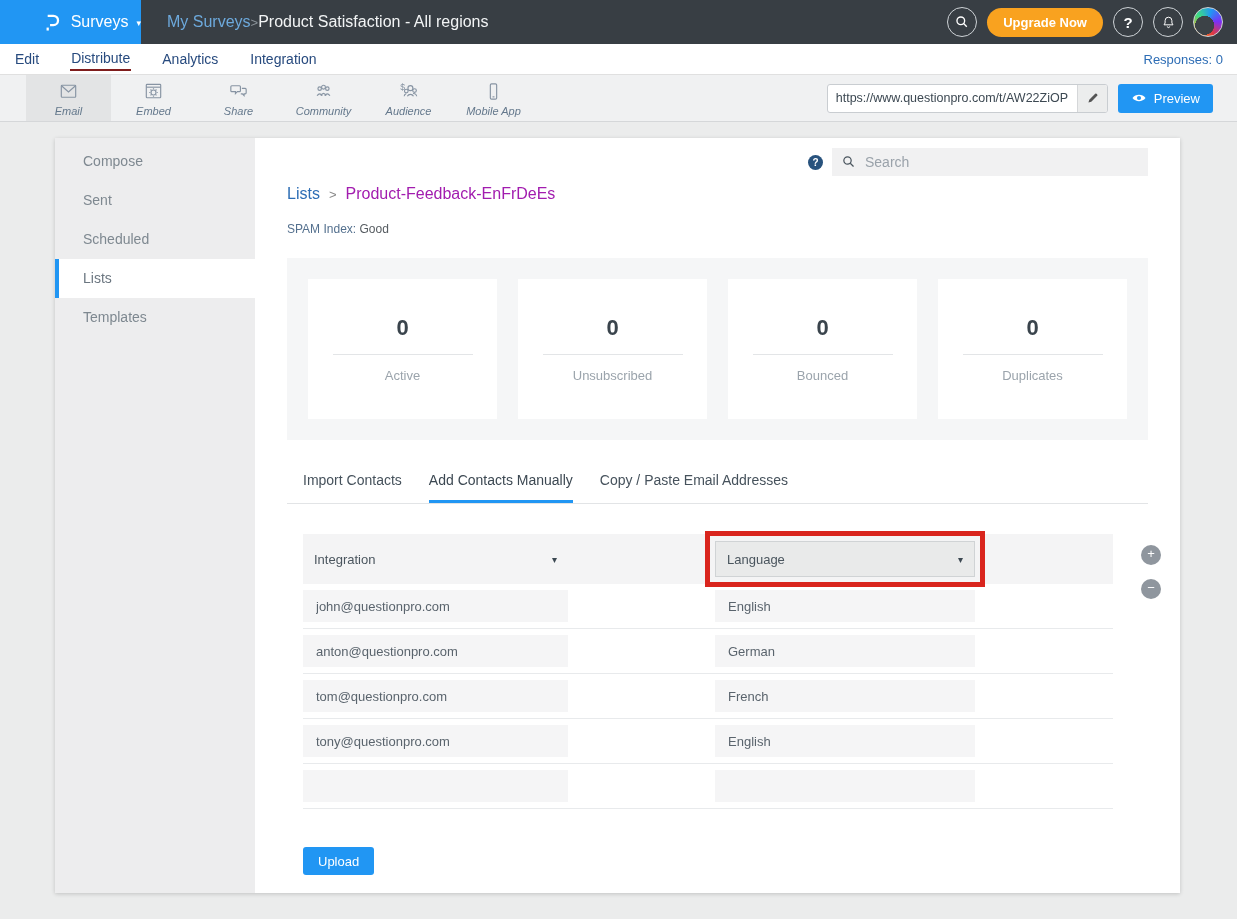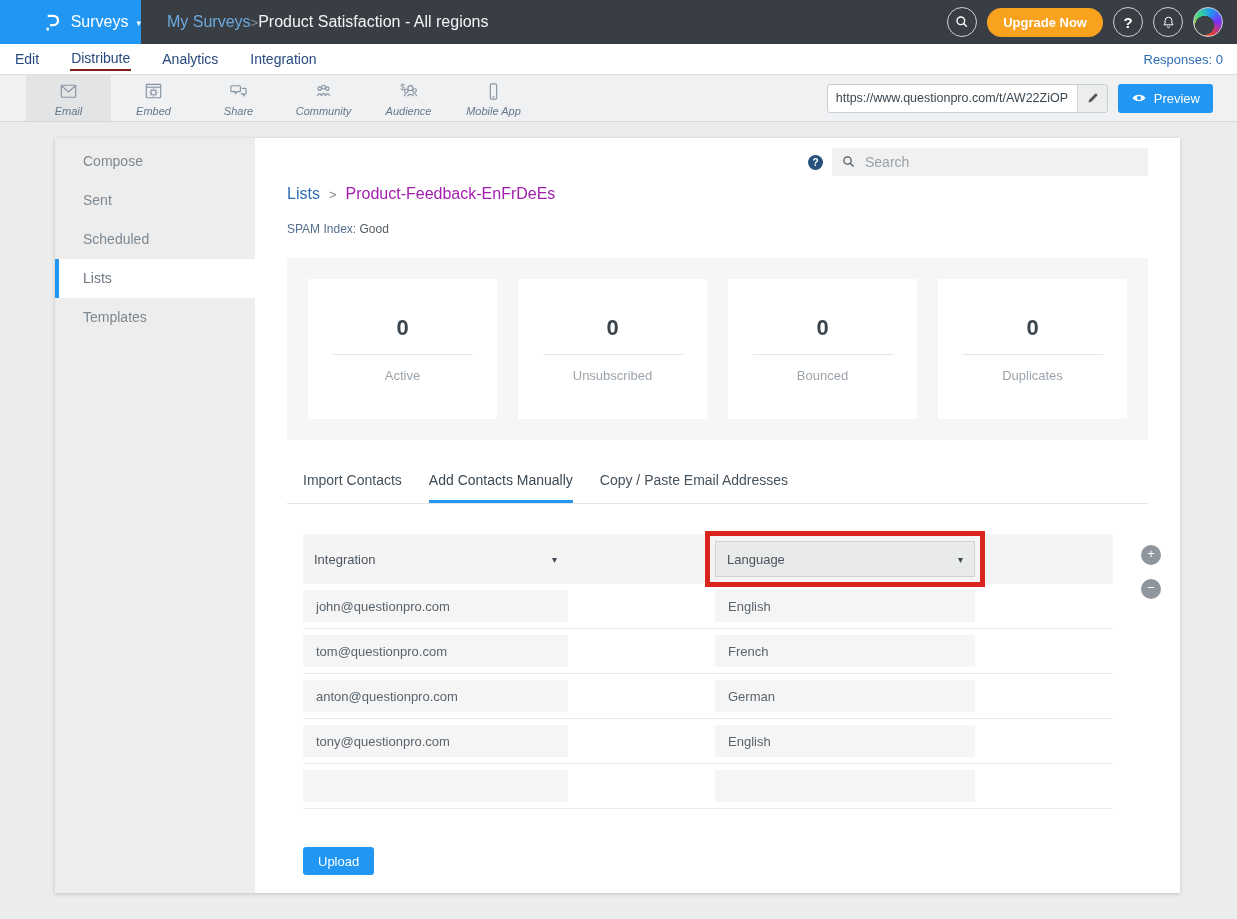--- a/index.html
+++ b/index.html
@@ -397,26 +397,26 @@
             <span>Language</span>
             <span class="select-caret">▾</span>
           </div>
         </div>
 
         <div class="map-row">
           <input class="email-input" type="text" value="john@questionpro.com" style="">
           <input class="lang-input" type="text" value="English" style="">
         </div>
         <div class="map-row">
+          <input class="email-input" type="text" value="anton@questionpro.com" style="">
+          <input class="lang-input" type="text" value="German" style="">
+        </div>
+        <div class="map-row">
           <input class="email-input" type="text" value="tom@questionpro.com" style="">
           <input class="lang-input" type="text" value="French" style="">
-        </div>
-        <div class="map-row">
-          <input class="email-input" type="text" value="anton@questionpro.com" style="">
-          <input class="lang-input" type="text" value="German" style="">
         </div>
         <div class="map-row">
           <input class="email-input" type="text" value="tony@questionpro.com" style="">
           <input class="lang-input" type="text" value="English" style="">
         </div>
         <div class="map-row">
           <input class="email-input" type="text" value="" style="">
           <input class="lang-input" type="text" value="" style="">
         </div>
 

